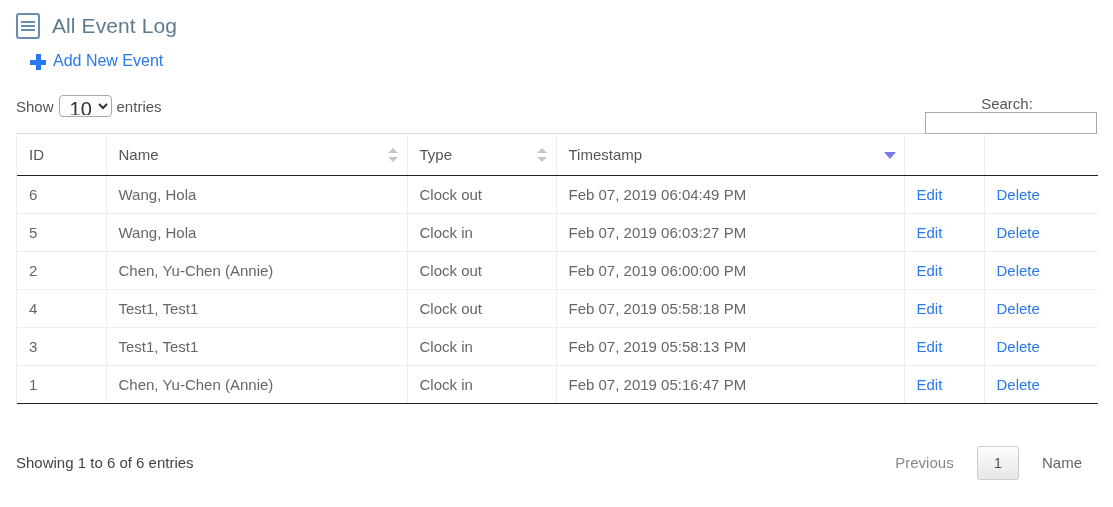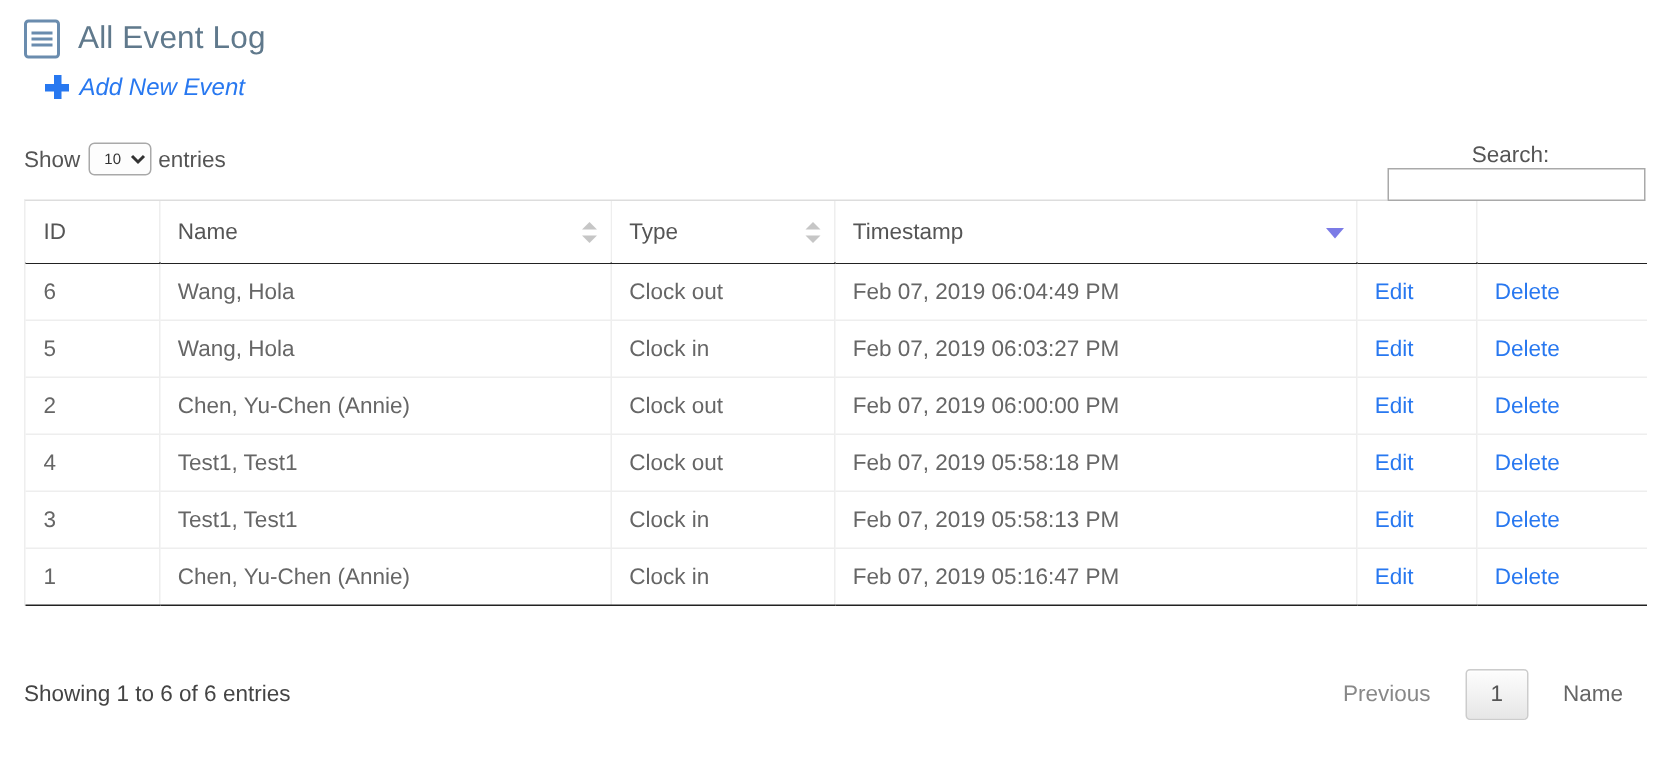--- a/index.html
+++ b/index.html
@@ -57,23 +57,22 @@
     font-weight: normal;
     letter-spacing: 0.1px;
     white-space: nowrap;
     text-align: right;
   }
 
   
   .add-row {
     padding: 10px 0 0 30px;
     display: flex;
-    align-items: flex-start;
+    align-items: flex-end;
     height: 30px;
-    font-style: italic;
   }
   .plus-icon {
     position: relative;
     width: 16px;
     height: 16px;
     flex: 0 0 auto;
     margin-right: 7px;
   }
   .plus-icon::before,
   .plus-icon::after {
@@ -107,21 +106,21 @@
     left: 16px;
     top: 0;
     font-size: 15px;
     color: #555;
     display: flex;
     align-items: center;
     white-space: nowrap;
   }
   .length-box select {
     font-family: "Liberation Sans", sans-serif;
-    font-size: 10px;
+    font-size: 20px;
     margin: 0 5px;
     padding: 1px 2px 1px 6px;
     height: 22px;
     border: 1px solid #a9a9a9;
     border-radius: 4px;
     background: #fdfdfd;
     color: #333;
   }
   .filter-box {
     position: absolute;

